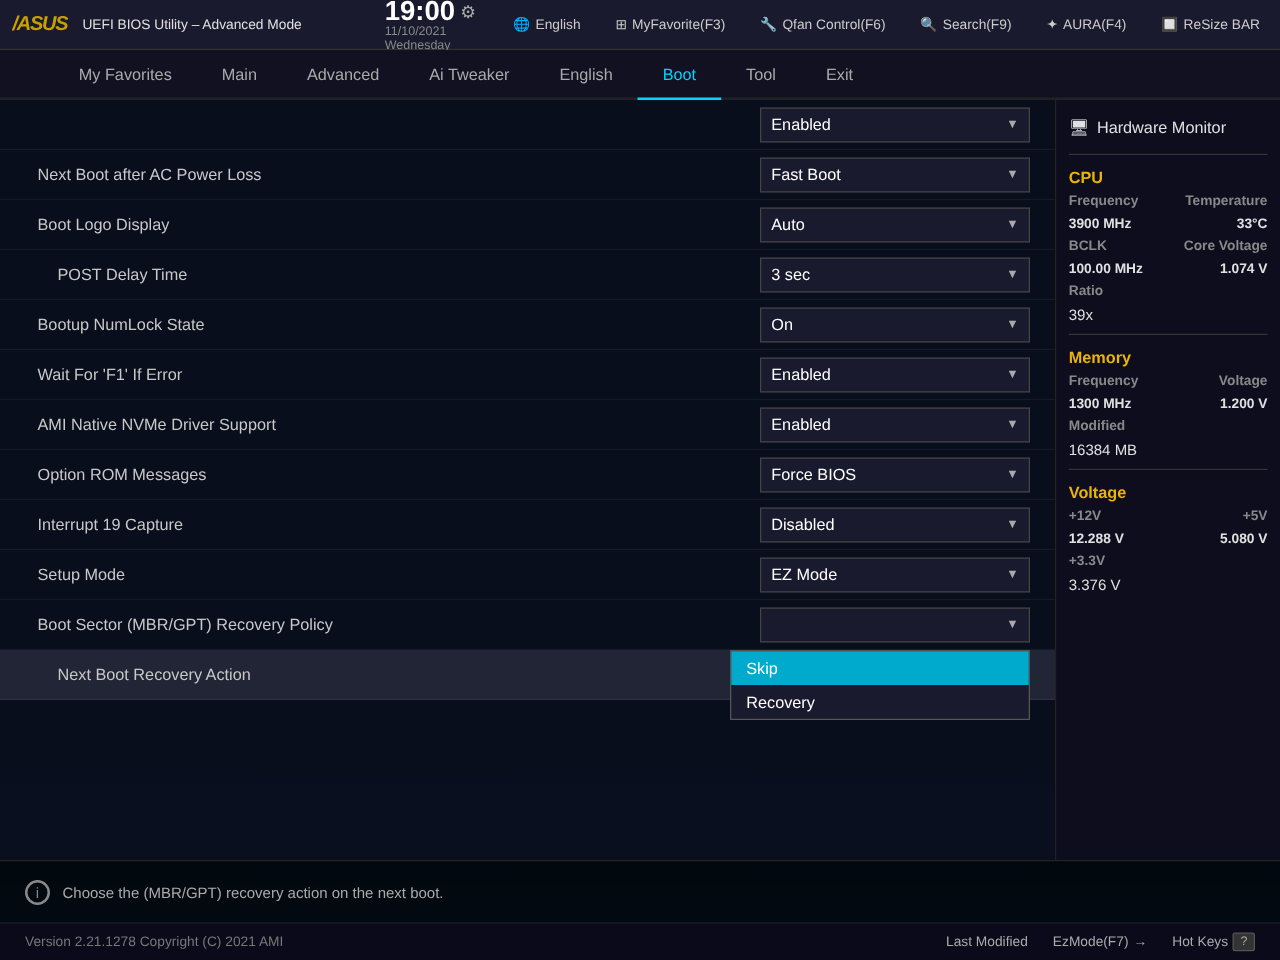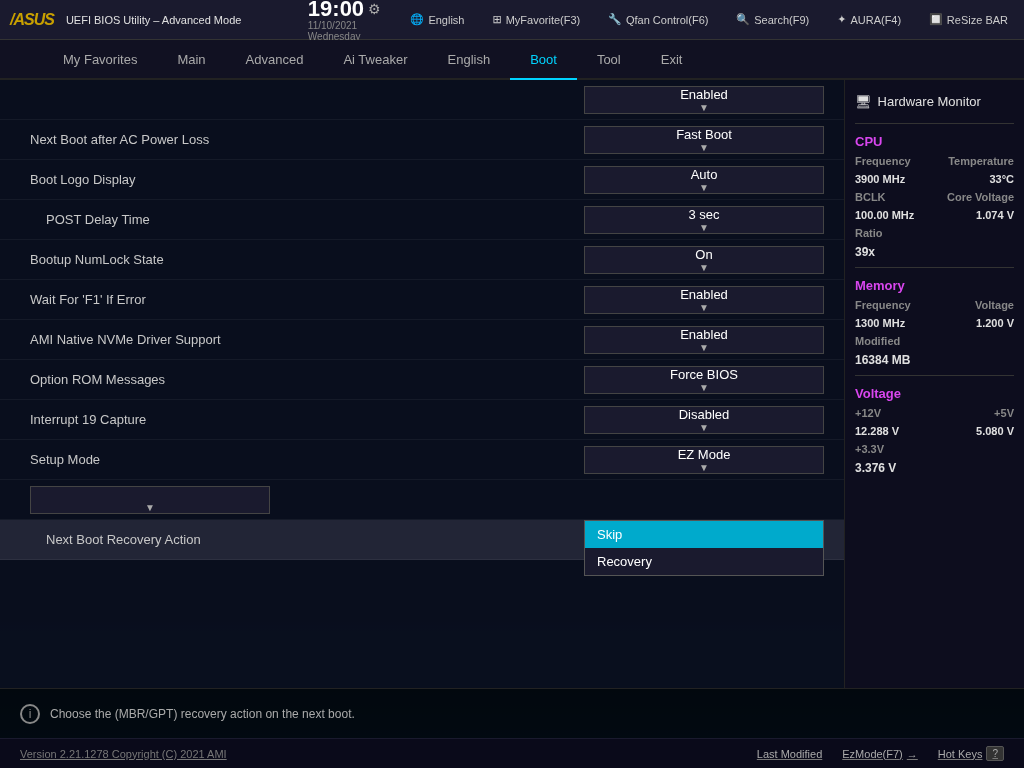--- a/index.html
+++ b/index.html
@@ -142,33 +142,32 @@
       background: rgba(60,60,80,0.5);
     }
     .setting-label {
       flex: 1;
       font-size: 13px;
       color: #c8c8c8;
     }
     .setting-label.indented { padding-left: 16px; }
 
     .setting-dropdown {
-      width: 240px;
+      width: 216px;
       height: 28px;
       background: #1a1a2e;
       border: 1px solid #444;
       color: #fff;
       display: flex;
       align-items: center;
       justify-content: space-between;
       padding: 0 8px;
       font-size: 13px;
       cursor: pointer;
       position: relative;
-      flex-direction: column;
     }
     .setting-dropdown .arrow {
       color: #aaa;
       font-size: 10px;
     }
     .dropdown-option {
       padding: 6px 12px;
       font-size: 13px;
       color: #fff;
       cursor: pointer;
@@ -190,21 +189,21 @@
       font-size: 13px;
       color: #e0e0e0;
       margin-bottom: 10px;
       display: flex;
       align-items: center;
       gap: 6px;
       padding: 4px 0;
     }
 
     .hw-section-title {
-      color: #d946ef;
+      color: #eab308;
       font-size: 13px;
       font-weight: bold;
       margin: 10px 0 6px 0;
     }
     .hw-row {
       display: flex;
       justify-content: space-between;
       margin-bottom: 6px;
       font-weight: bold;
     }
@@ -218,21 +217,20 @@
     }
     .hw-divider {
       height: 1px;
       background: #333;
       margin: 8px 0;
     }
     .hw-big-value {
       color: #e0e0e0;
       font-size: 12px;
       margin-bottom: 4px;
-      font-weight: bold;
     }
 
     
     .footer-bar {
       height: 50px;
       background: rgba(0,0,0,0.7);
       display: flex;
       align-items: center;
       padding: 0 20px;
       font-size: 12px;
@@ -261,21 +259,20 @@
       background: #0a0a1a;
       display: flex;
       align-items: center;
       justify-content: space-between;
       padding: 0 20px;
       font-size: 11px;
       color: #777;
       border-top: 1px solid #1a1a2e;
       position: relative;
       z-index: 10;
-      text-decoration: underline;
     }
     .status-right {
       display: flex;
       gap: 20px;
       margin-left: 30px;
     }
     .status-btn {
       display: flex;
       align-items: center;
       gap: 4px;
@@ -445,20 +442,21 @@
       <div class="setting-row">
         <span class="setting-label">Setup Mode</span>
         <div class="setting-dropdown">
           <span>EZ Mode</span>
           <span class="arrow">▼</span>
         </div>
       </div>
 
       <div style="position:relative;">
         <div class="setting-row">
+          <span class="setting-label">Boot Sector (MBR/GPT) Recovery Policy</span>
           <div class="setting-dropdown">
             <span></span>
             <span class="arrow">▼</span>
           </div>
         </div>
 
         <div style="position:absolute;right:20px;top:40px;width:240px;background:#1a1a2e;border:1px solid #555;z-index:200;">
           <div class="dropdown-option selected">Skip</div>
           <div class="dropdown-option">Recovery</div>
         </div>

